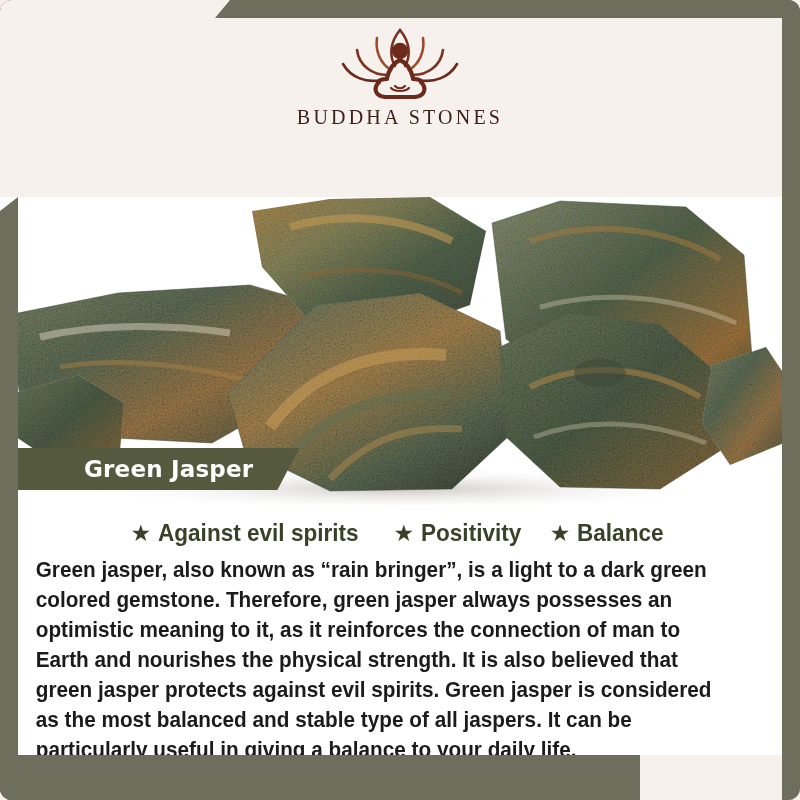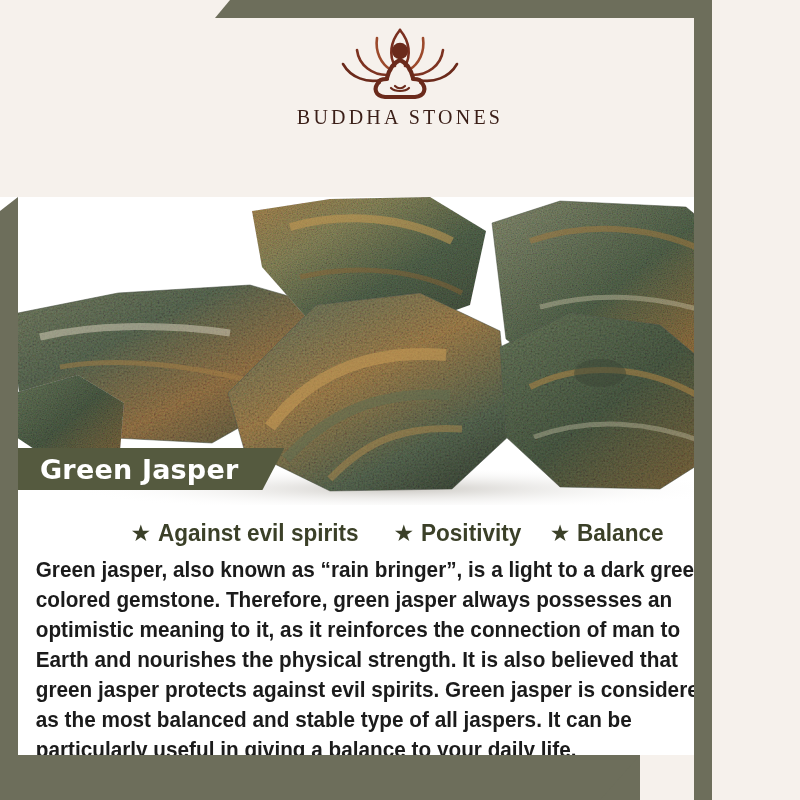--- a/index.html
+++ b/index.html
@@ -8,24 +8,25 @@
   html, body {
     width: 800px;
     height: 800px;
     overflow: hidden;
     background: #f6f1ec;
     font-family: "Liberation Sans", sans-serif;
   }
 
   .canvas {
     position: relative;
-    width: 712px;
+    width: 800px;
     height: 800px;
     background: #7f1d1d;
     overflow: hidden;
+    border-radius: 12px;
   }
 
   
   .frame-top {
     position: absolute;
     top: 0; left: 215px;
     width: 585px; height: 18px;
     background: #6d6e5b;
     clip-path: polygon(15px 0, 100% 0, 100% 100%, 0 100%);
     z-index: 6;
@@ -136,23 +137,24 @@
     background: #555a3f;
     display: flex;
     align-items: center;
     clip-path: polygon(0 0, 100% 0, calc(100% - 22px) 100%, 0 100%);
     z-index: 5;
   }
   .stone-tag-label {
     color: #ffffff;
     font-family: "DejaVu Sans", sans-serif;
     font-weight: bold;
-    font-size: 27px;
+    font-size: 23px;
     letter-spacing: 0.2px;
     white-space: nowrap;
+    margin-left: 44px;
   }
 
   
   .content {
     position: absolute;
     top: 505px; left: 18px;
     width: 764px; height: 250px;
     background: #ffffff;
     z-index: 3;
     padding: 8px 10px 0 10px;

